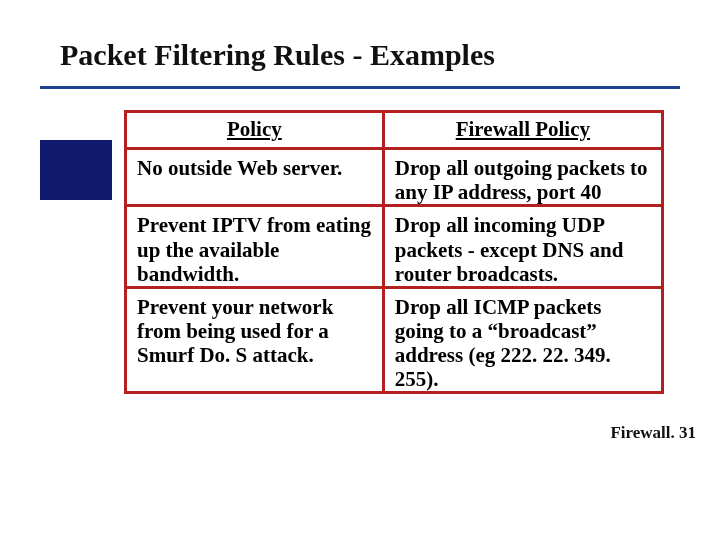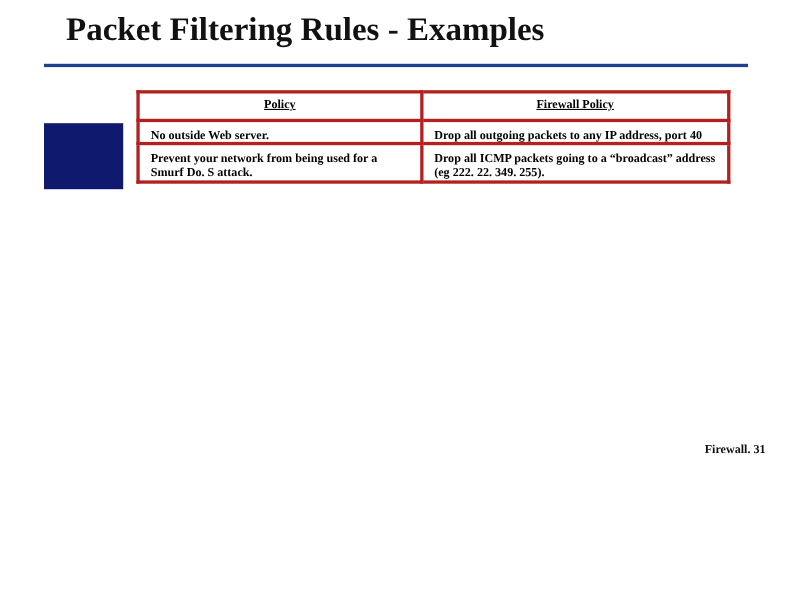--- a/index.html
+++ b/index.html
@@ -9,20 +9,21 @@
     height: 540px;
     background: #fff;
     font-family: Georgia, 'Times New Roman', serif;
     color: #000;
   }
   .slide {
     position: relative;
     width: 720px;
     height: 429px;
     box-sizing: border-box;
+    margin-top: 28px;
   }
   .title {
     position: absolute;
     top: 10px;
     left: 60px;
     right: 40px;
     font-size: 30px;
     font-weight: 700;
     color: #111;
   }
@@ -50,40 +51,40 @@
   table {
     border-collapse: collapse;
     width: 100%;
     background: #fff;
     border: 3px solid #b22020;
   }
   th, td {
     border: 3px solid #b22020;
     padding: 6px 10px 0 10px;
     vertical-align: top;
-    font-size: 11px;
+    font-size: 21px;
     line-height: 1.15;
   }
   th {
     font-weight: 700;
     text-align: center;
     text-decoration: underline;
     padding-top: 4px;
     padding-bottom: 6px;
   }
   td.policy, td.setting {
     font-weight: 700;
   }
   col.c1 { width: 48%; }
   col.c2 { width: 52%; }
   .footer {
     position: absolute;
     right: 24px;
     bottom: 14px;
-    font-size: 11px;
+    font-size: 17px;
     font-weight: 700;
     color: #111;
   }
 </style>
 </head>
 <body>
 
 <div class="slide">
 
   <div class="title">Packet Filtering Rules - Examples</div>
@@ -102,20 +103,24 @@
           <th>Policy</th>
           <th>Firewall Policy</th>
         </tr>
       </thead>
       <tbody>
         <tr>
           <td class="policy">No outside Web server.</td>
           <td class="setting">Drop all outgoing packets to any IP address, port 40</td>
         </tr>
         <tr>
+          <td class="policy">Prevent IPTV from eating up the available bandwidth.</td>
+          <td class="setting">Drop all incoming UDP packets - except DNS and router broadcasts.</td>
+        </tr>
+        <tr>
           <td class="policy">Prevent your network from being used for a Smurf Do. S attack.</td>
           <td class="setting">Drop all ICMP packets going to a “broadcast” address (eg 222. 22. 349. 255).</td>
         </tr>
       </tbody>
     </table>
   </div>
 
   <div class="footer">Firewall. 31</div>
 
 </div>

